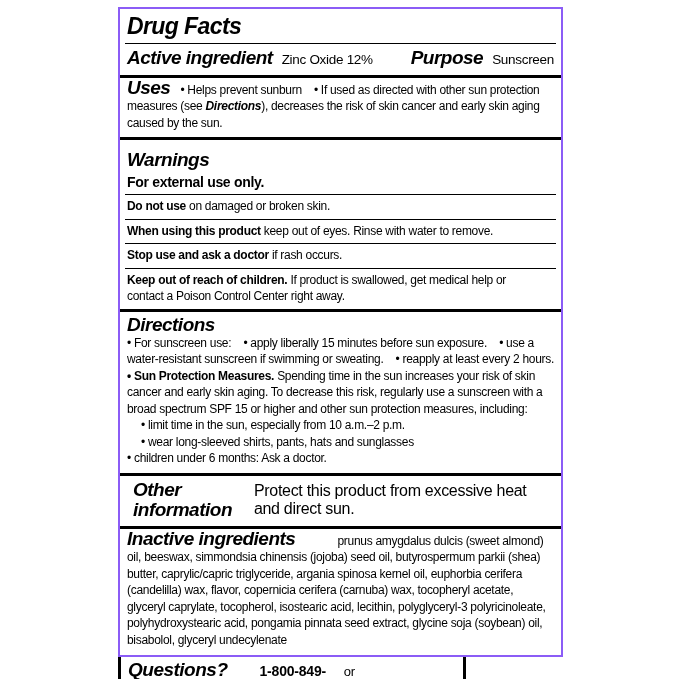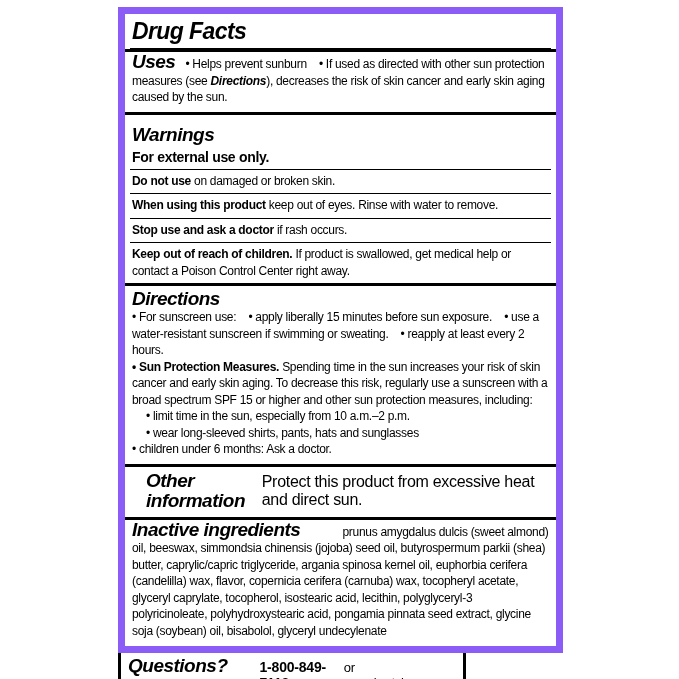--- a/index.html
+++ b/index.html
@@ -15,21 +15,21 @@
     color: #000;
     -webkit-font-smoothing: antialiased;
   }
   .label-wrap {
     position: absolute;
     left: 118px;
     top: 7px;
     width: 445px;
   }
   .main-box {
-    border: 7px solid #8b5cf6;
+    border: 2px solid #8b5cf6;
     background: #fff;
     box-sizing: border-box;
   }
   
   .df-title {
     font-size: 23px;
     font-weight: bold;
     font-style: italic;
     letter-spacing: -0.6px;
     margin: 0;
@@ -78,21 +78,21 @@
   .warn-head { padding: 3px 7px 3px 7px; margin-top: 7px; }
   .warn-external { font-size: 14px; font-weight: bold; letter-spacing: -0.3px; line-height: 16px; padding: 1px 7px 4px 7px; }
   .warn-row { padding: 3px 22px 4px 7px; margin: 0; }
   .dir-sec { padding: 3px 7px 6px 7px; }
   .dir-sec p { margin: 0; }
   .dir-sub { padding-left: 14px; }
   .other-row {
     display: flex;
     justify-content: space-between;
     align-items: baseline;
-    padding: 4px 7px 6px 21px;
+    padding: 4px 7px 6px 13px;
   }
   .other-row .note { font-size: 16px; letter-spacing: -0.3px; }
   .inactive-p { margin: 0; padding: 3px 7px 7px 7px; }
   .inactive-p .sec-heading { margin-right: 42px; }
   
   .bottom-row { display: flex; align-items: stretch; }
   .questions-box {
     border: 3px solid #000;
     border-top: none;
     box-sizing: border-box;
@@ -109,20 +109,30 @@
 </head>
 <body>
 
 <div class="label-wrap">
 
   <div class="main-box">
 
     <h1 class="df-title">Drug Facts</h1>
     <div class="hairline"></div>
 
+    <div class="active-row">
+      <div class="pair">
+        <span class="sec-heading">Active ingredient</span>
+        <span class="val body-txt">Zinc Oxide 12%</span>
+      </div>
+      <div class="pair">
+        <span class="sec-heading">Purpose</span>
+        <span class="val body-txt">Sunscreen</span>
+      </div>
+    </div>
     <div class="divider"></div>
 
     <p class="uses-p body-txt">
       <span class="sec-heading inline">Uses</span><span class="prewrap">• Helps prevent sunburn    • If used as directed with other sun protection measures (see </span><span class="bi">Directions</span><span>), decreases the risk of skin cancer and early skin aging caused by the sun.</span>
     </p>
     <div class="divider"></div>
 
     <div class="warn-head">
       <div class="sec-heading">Warnings</div>
     </div>

